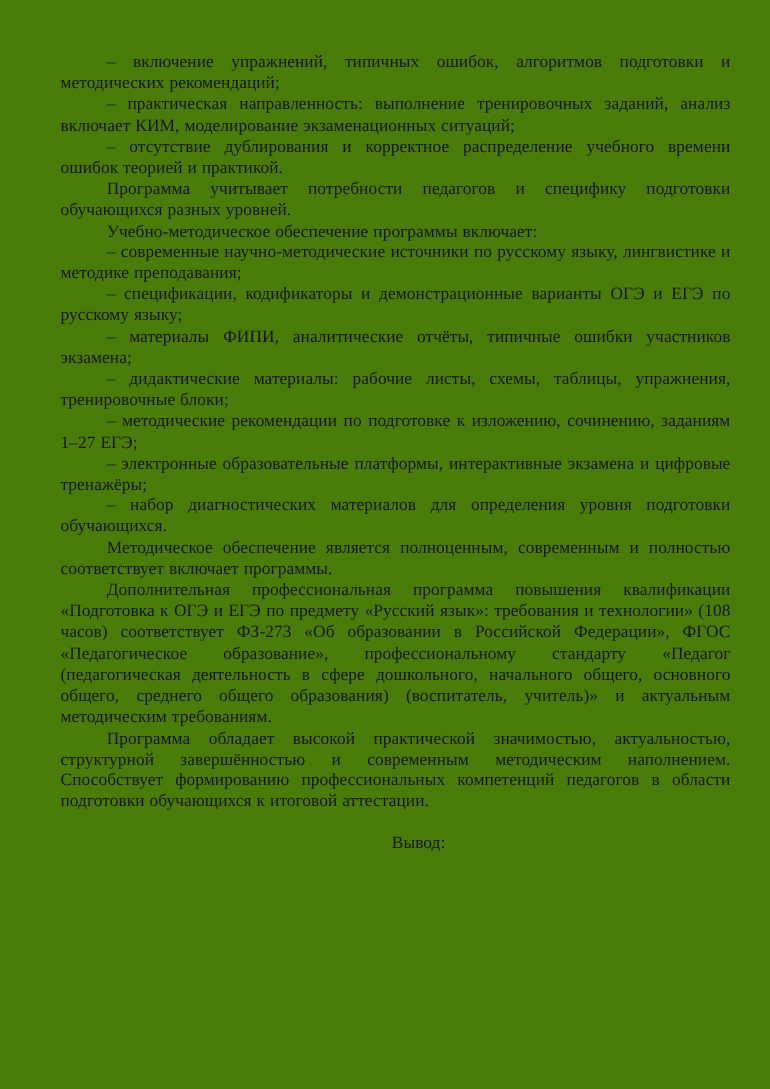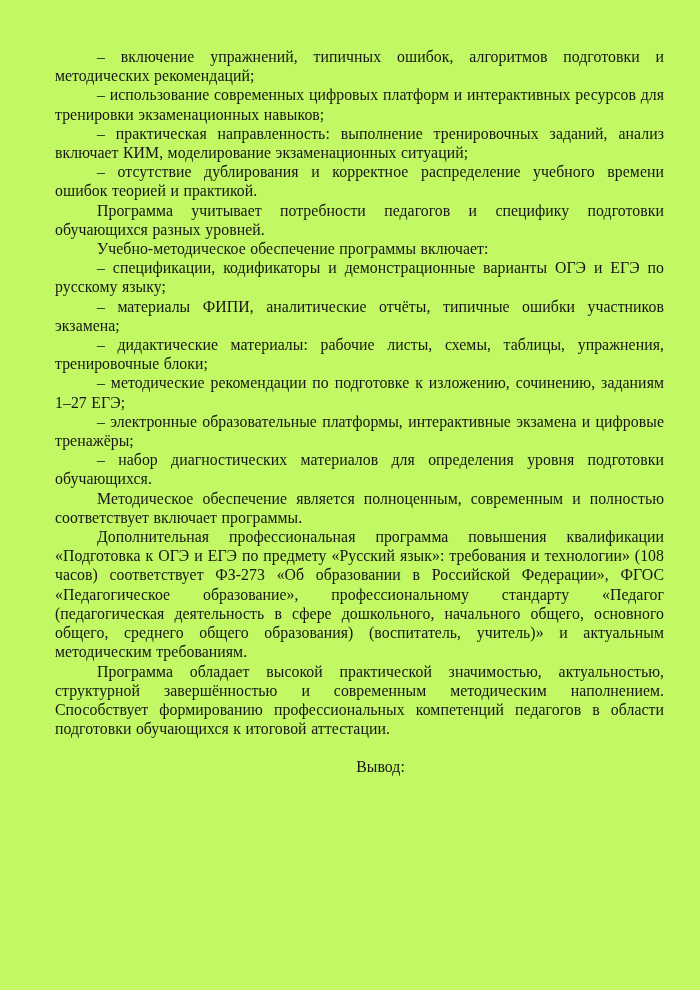--- a/index.html
+++ b/index.html
@@ -9,21 +9,21 @@
   }
   body {
     width: 700px;
     height: 990px;
     overflow: hidden;
   }
   .page {
     box-sizing: border-box;
     width: 700px;
     height: 990px;
-    background: #bef264;
+    background: #4d7c0f;
     padding: 47px 36px 0 55px;
     font-family: "Liberation Serif", "DejaVu Serif", serif;
     color: #1b1b1b;
     
     filter: blur(0.22px) contrast(1.05);
   }
   .page p {
     margin: 0;
     font-size: 15.8px;
     line-height: 19.2px;
@@ -35,25 +35,25 @@
   .page p.conclusion {
     margin-top: 19px;
     text-align: center;
   }
 </style>
 </head>
 <body>
 
 <div class="page">
   <p>– включение упражнений, типичных ошибок, алгоритмов подготовки и методических рекомендаций;</p>
-  <p>– использование современных цифровых платформ и интерактивных ресурсов для тренировки экзаменационных навыков;</p>
   <p>– практическая направленность: выполнение тренировочных заданий, анализ включает КИМ, моделирование экзаменационных ситуаций;</p>
   <p>– отсутствие дублирования и корректное распределение учебного времени ошибок теорией и практикой.</p>
   <p>Программа учитывает потребности педагогов и специфику подготовки обучающихся разных уровней.</p>
   <p>Учебно-методическое обеспечение программы включает:</p>
+  <p>– современные научно-методические источники по русскому языку, лингвистике и методике преподавания;</p>
   <p>– спецификации, кодификаторы и демонстрационные варианты ОГЭ и ЕГЭ по русскому языку;</p>
   <p>– материалы ФИПИ, аналитические отчёты, типичные ошибки участников экзамена;</p>
   <p>– дидактические материалы: рабочие листы, схемы, таблицы, упражнения, тренировочные блоки;</p>
   <p>– методические рекомендации по подготовке к изложению, сочинению, заданиям 1–27 ЕГЭ;</p>
   <p>– электронные образовательные платформы, интерактивные экзамена и цифровые тренажёры;</p>
   <p>– набор диагностических материалов для определения уровня подготовки обучающихся.</p>
   <p>Методическое обеспечение является полноценным, современным и полностью соответствует включает программы.</p>
   <p>Дополнительная профессиональная программа повышения квалификации «Подготовка к ОГЭ и ЕГЭ по предмету «Русский язык»: требования и технологии» (108 часов) соответствует ФЗ-273 «Об образовании в Российской Федерации», ФГОС «Педагогическое образование», профессиональному стандарту «Педагог (педагогическая деятельность в сфере дошкольного, начального общего, основного общего, среднего общего образования) (воспитатель, учитель)» и актуальным методическим требованиям.</p>
   <p>Программа обладает высокой практической значимостью, актуальностью, структурной завершённостью и современным методическим наполнением. Способствует формированию профессиональных компетенций педагогов в области подготовки обучающихся к итоговой аттестации.</p>
   <p class="conclusion">Вывод:</p>

